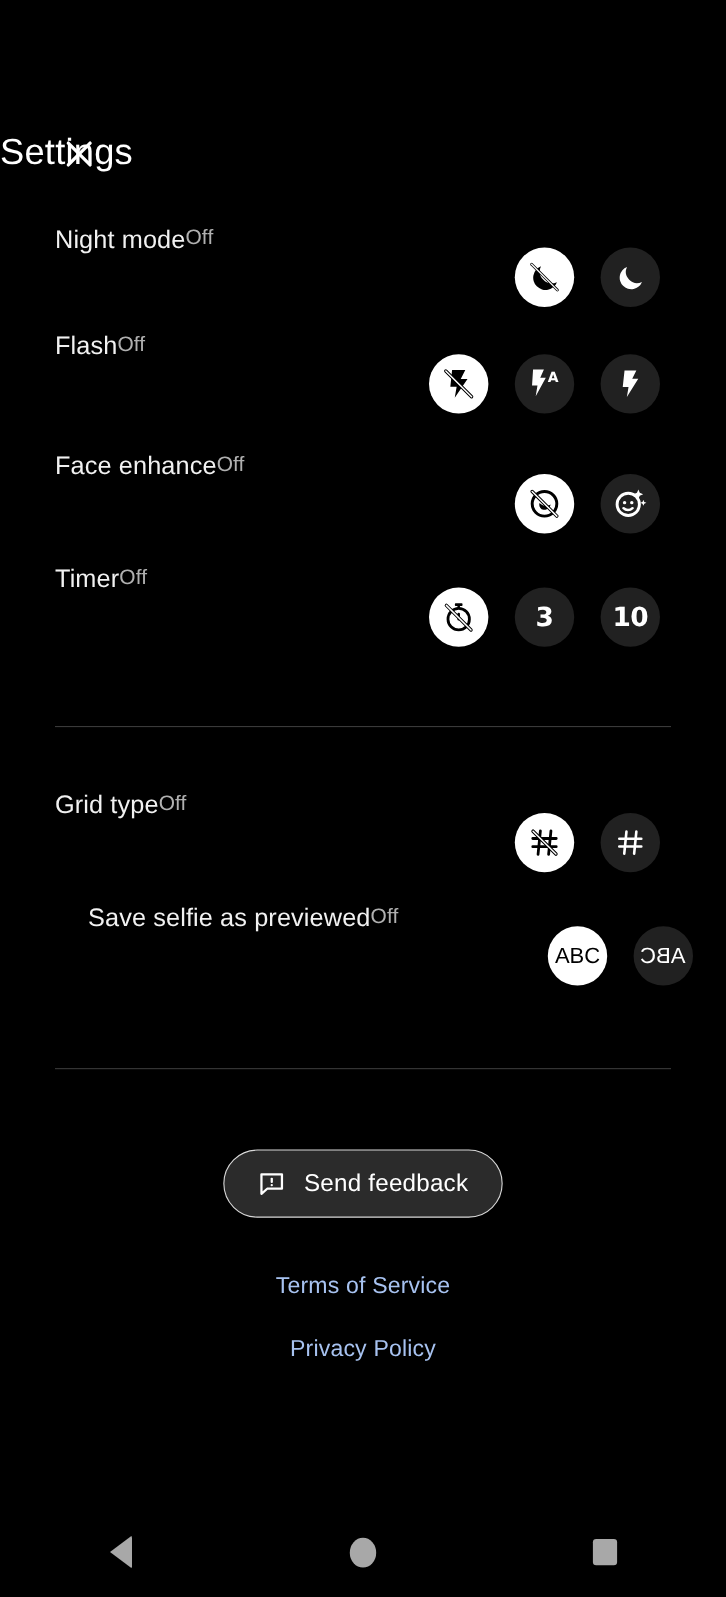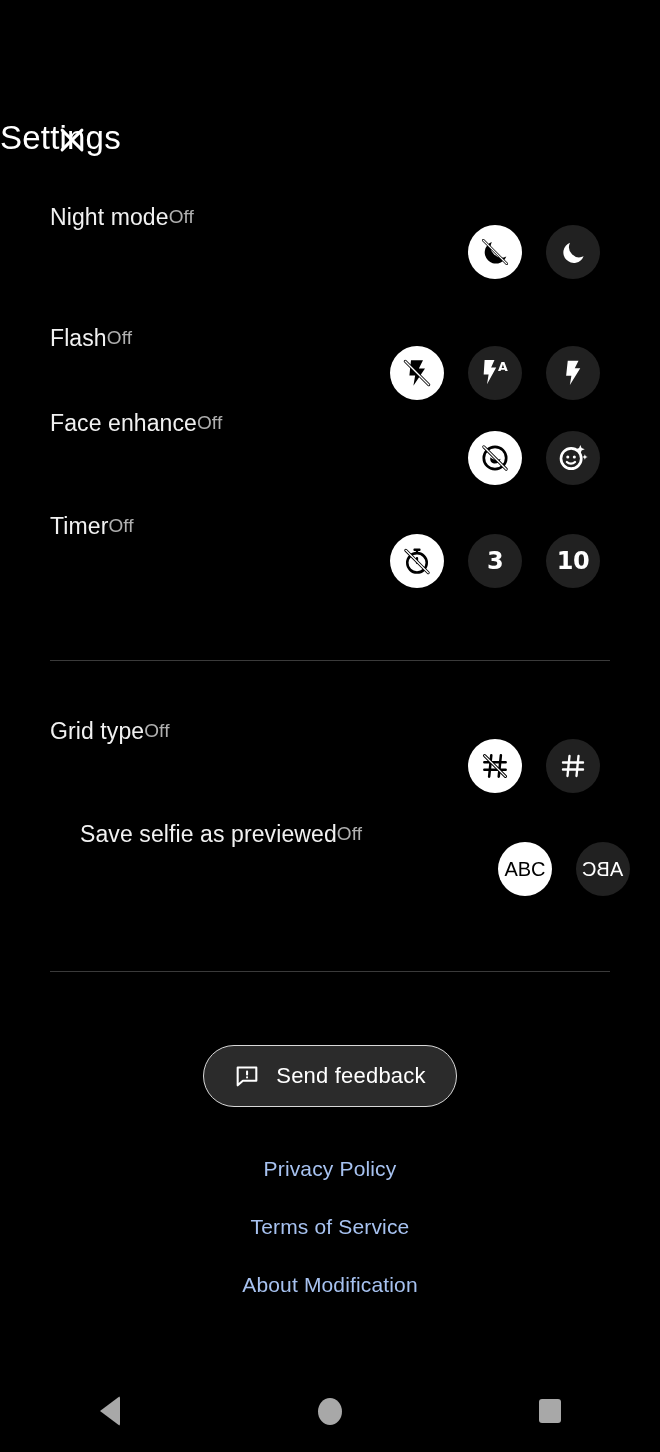--- a/index.html
+++ b/index.html
@@ -248,21 +248,21 @@
       <div class="opt">
         <span>
           <svg width="30" height="30" viewBox="0 0 24 24">
             <path d="M20.5 15.4A8.4 8.4 0 1 1 9.6 4.5a8.2 8.2 0 0 0 10.9 10.9z" fill="#ffffff"></path>
           </svg>
         </span>
       </div>
     </div>
   </div>
 
-  <div class="setting-row" style="top:323px;padding-left:47px;">
+  <div class="setting-row" style="top:299px;padding-left:47px;">
     <div class="row-text">
       <div class="row-label">Flash</div>
       <div class="row-value">Off</div>
     </div>
     <div class="row-options">
       <div class="opt selected">
         <span>
           <svg width="32" height="32" viewBox="0 0 24 24">
             <path d="M7.5 2.5h9l-3.1 6.2h4.6L9.3 21.5l1.3-7.6H6.3z" fill="#000000"></path>
             <path d="M3.2 3.2 L20.8 20.8" stroke="#000000" stroke-width="2.3" stroke-linecap="round"></path>
@@ -397,23 +397,22 @@
           <path d="M3.4 4.2h17.2v12.1H8.2l-4.8 4.3z" fill="none" stroke="#ffffff" stroke-width="1.9" stroke-linejoin="round"></path>
           <rect x="11.1" y="7.0" width="1.9" height="4.5" rx="0.8" fill="#ffffff"></rect>
           <rect x="11.1" y="12.3" width="1.9" height="1.9" rx="0.9" fill="#ffffff"></rect>
         </svg>
       </span>
       <span>Send feedback</span>
     </div>
   </div>
 
   <div class="links">
+    <a class="link">Terms of Service</a>
     <a class="link">Privacy Policy</a>
-    <a class="link">Terms of Service</a>
-    <a class="link">About Modification</a>
   </div>
 
   <div class="navbar">
     <div class="nav-btn">
       <span class="nav-back"></span>
     </div>
     <div class="nav-btn">
       <span class="nav-home"></span>
     </div>
     <div class="nav-btn">

